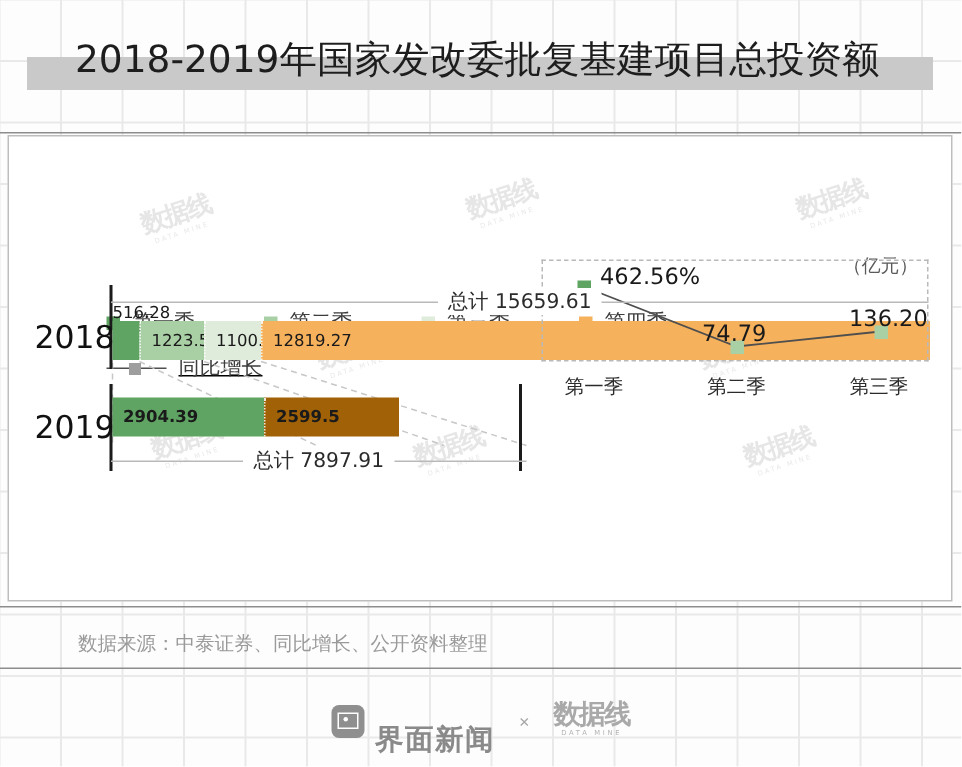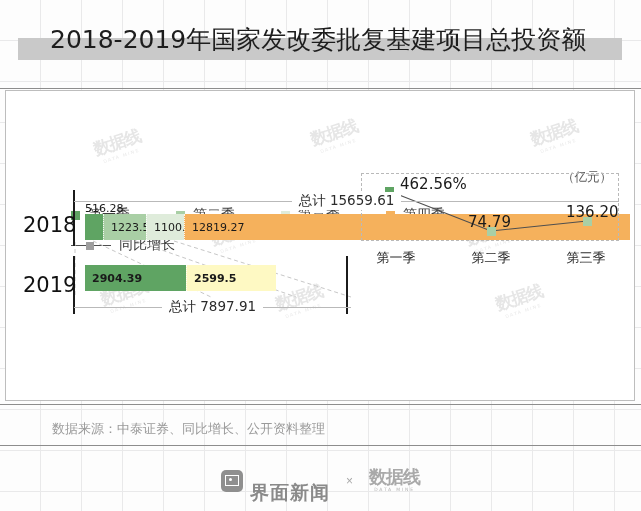--- a/index.html
+++ b/index.html
@@ -63,21 +63,21 @@
     user-select: none;
     letter-spacing: -1px;
   }
   .wm small {
     display: block; font-size: 4.5px; letter-spacing: 1.5px;
     font-weight: normal; text-align: center; color: #e9e9e9;
   }
 
   
   #legend { position: absolute; left: 65px; top: 112px; width: 540px; }
-  .legend-row { display: flex; align-items: center; height: 24px; }
+  .legend-row { display: flex; align-items: center; height: 24px; text-decoration: underline; }
   .legend-item { display: flex; align-items: center; margin-right: 46px; }
   .legend-swatch { width: 9px; height: 9px; margin-right: 8px; flex: none; }
   .legend-label {
     font-size: 14px; color: #3d3d3d; white-space: nowrap;
     font-family: "DejaVu Sans", sans-serif;
   }
   .legend-line {
     width: 40px; height: 9px; margin-right: 8px; position: relative; flex: none;
   }
   .legend-line::before {
@@ -107,21 +107,21 @@
   #axis-2019-right { left: 340px; top: 165px; height: 58px; }
 
   .year-label {
     position: absolute; width: 50px; text-align: left;
     font-size: 21px; color: #111; letter-spacing: 0px;
     font-family: "DejaVu Sans", sans-serif;
   }
   #year-2018 { left: 17px; top: 122px; }
   #year-2019 { left: 17px; top: 182px; }
 
-  .bar-row { position: absolute; height: 36px; display: flex; padding-left: 10px; }
+  .bar-row { position: absolute; height: 36px; display: flex; }
   #bar-2018 { left: 69px; top: 123px; }
   #bar-2019 { left: 69px; top: 174px; font-weight: bold; }
 
   .seg {
     height: 26px; position: relative; box-sizing: border-box;
     border-left: 1px dotted rgba(255,255,255,0.85);
   }
   .seg:first-child { border-left: none; }
   .seg-val {
     position: absolute; left: 7px; top: 50%; transform: translateY(-50%);
@@ -281,21 +281,21 @@
       </div>
       <div class="seg" style="width:446px; background:#f5b15c;text-align:right;">
         <span class="seg-val">12819.27</span>
       </div>
     </div>
 
     <div class="bar-row" id="bar-2019">
       <div class="seg" style="width:101px; background:#5fa463;">
         <span class="seg-val">2904.39</span>
       </div>
-      <div class="seg" style="width:90px; background:#fef9c3;">
+      <div class="seg" style="width:90px; background:#a16207;">
         <span class="seg-val">2599.5</span>
       </div>
     </div>
 
     <div class="total" id="total-2018">
       <span class="ln"></span>
       <span class="txt">总计 15659.61</span>
     </div>
     <div class="total" id="total-2019">
       <span class="ln"></span>

